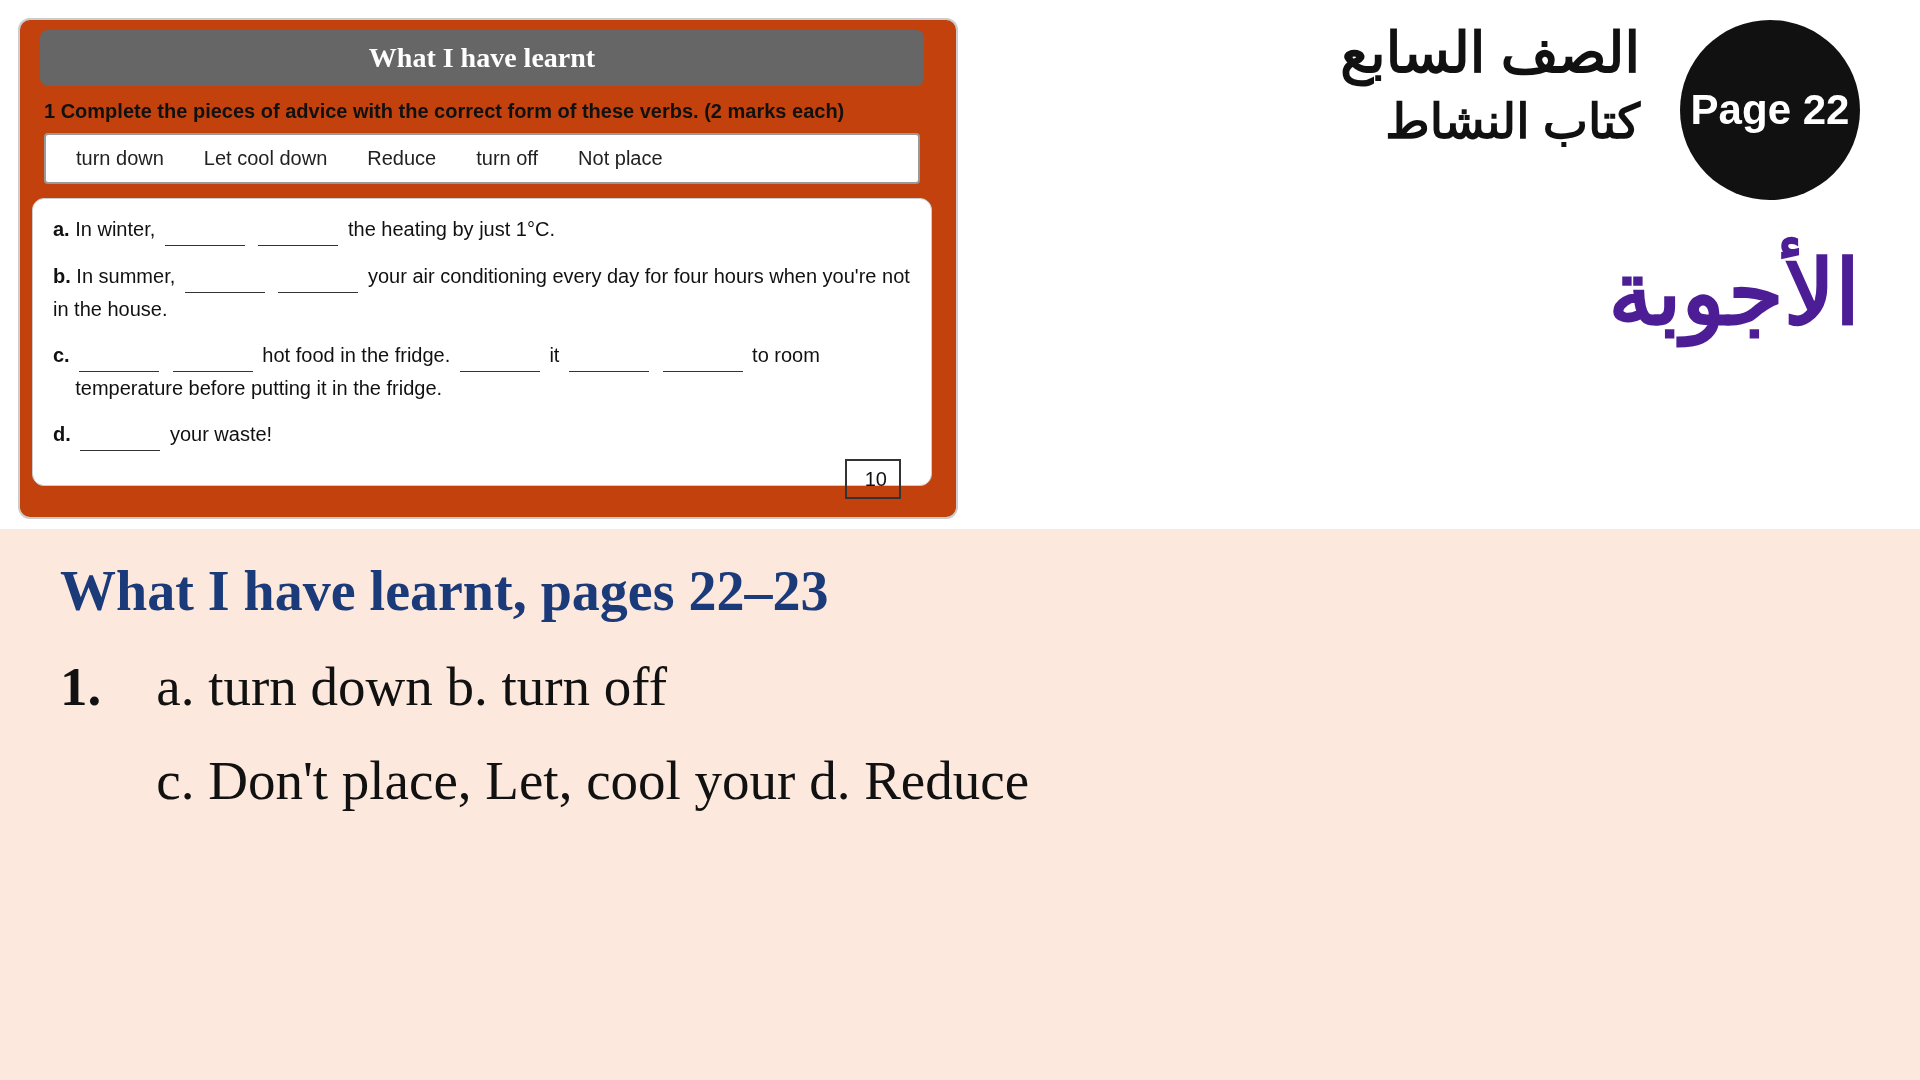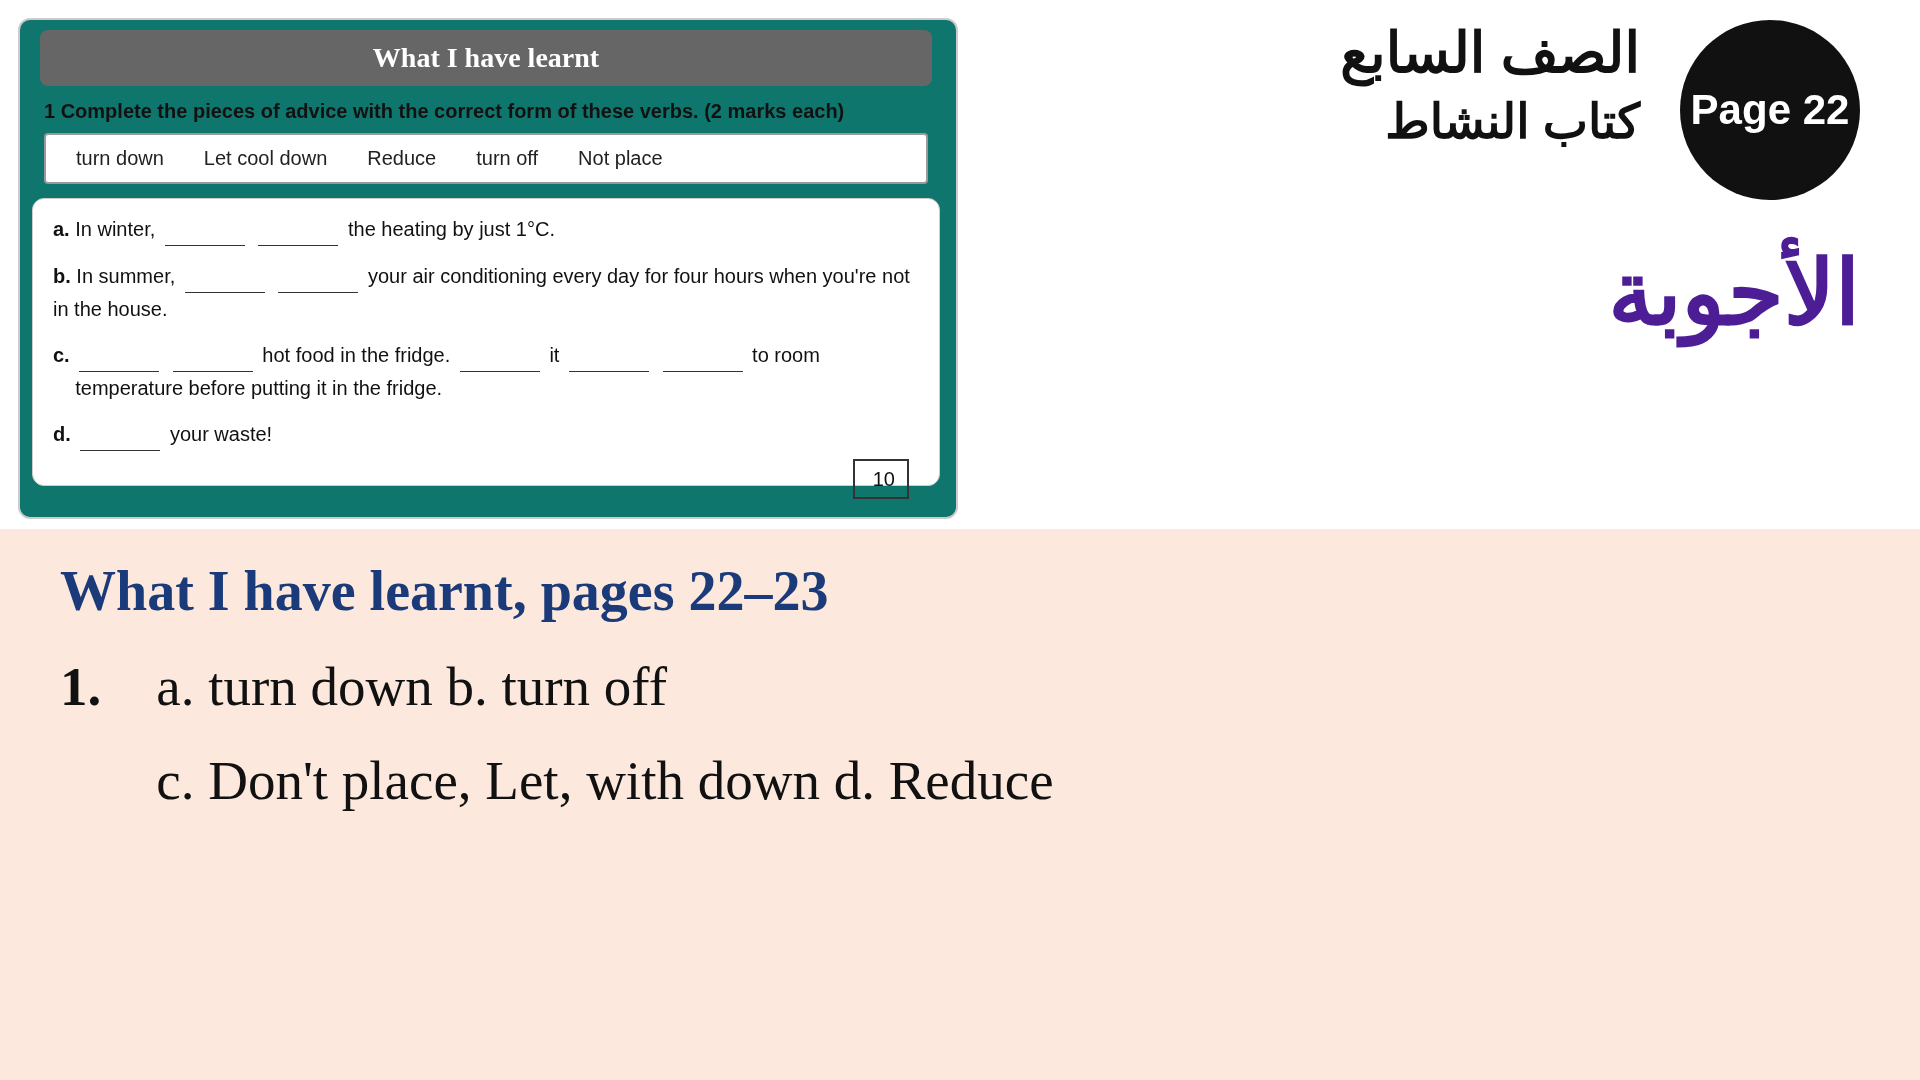--- a/index.html
+++ b/index.html
@@ -17,25 +17,25 @@
     .top-section {
       display: flex;
       flex-direction: row;
       width: 100%;
       flex: 0 0 auto;
     }
 
     
     .worksheet-panel {
       width: 940px;
-      background: #0f766e;
+      background: #c2410c;
       border: 2px solid #ccc;
       border-radius: 12px;
       margin: 18px 0 0 18px;
-      padding: 0 4px 18px 0;
+      padding: 0 12px 18px 0;
       flex-shrink: 0;
     }
 
     .worksheet-title-bar {
       background: #666666;
       border-radius: 8px 8px 0 0;
       text-align: center;
       padding: 12px 20px;
       margin: 10px 20px 14px 20px;
       border-radius: 8px;
@@ -266,17 +266,17 @@
   </div>
 
   <div class="answers-section">
     <div class="answers-title">What I have learnt, pages 22–23</div>
     <div class="answers-content">
       <span class="ans-num">1.</span>
       &nbsp;&nbsp;
       <span>a. turn down  b. turn off</span>
       <br>
       &nbsp;&nbsp;&nbsp;&nbsp;&nbsp;&nbsp;
-      <span>c. Don't place, Let, with down  d. Reduce</span>
+      <span>c. Don't place, Let, cool your  d. Reduce</span>
     </div>
   </div>
 
 </div>
 
 </body></html>

